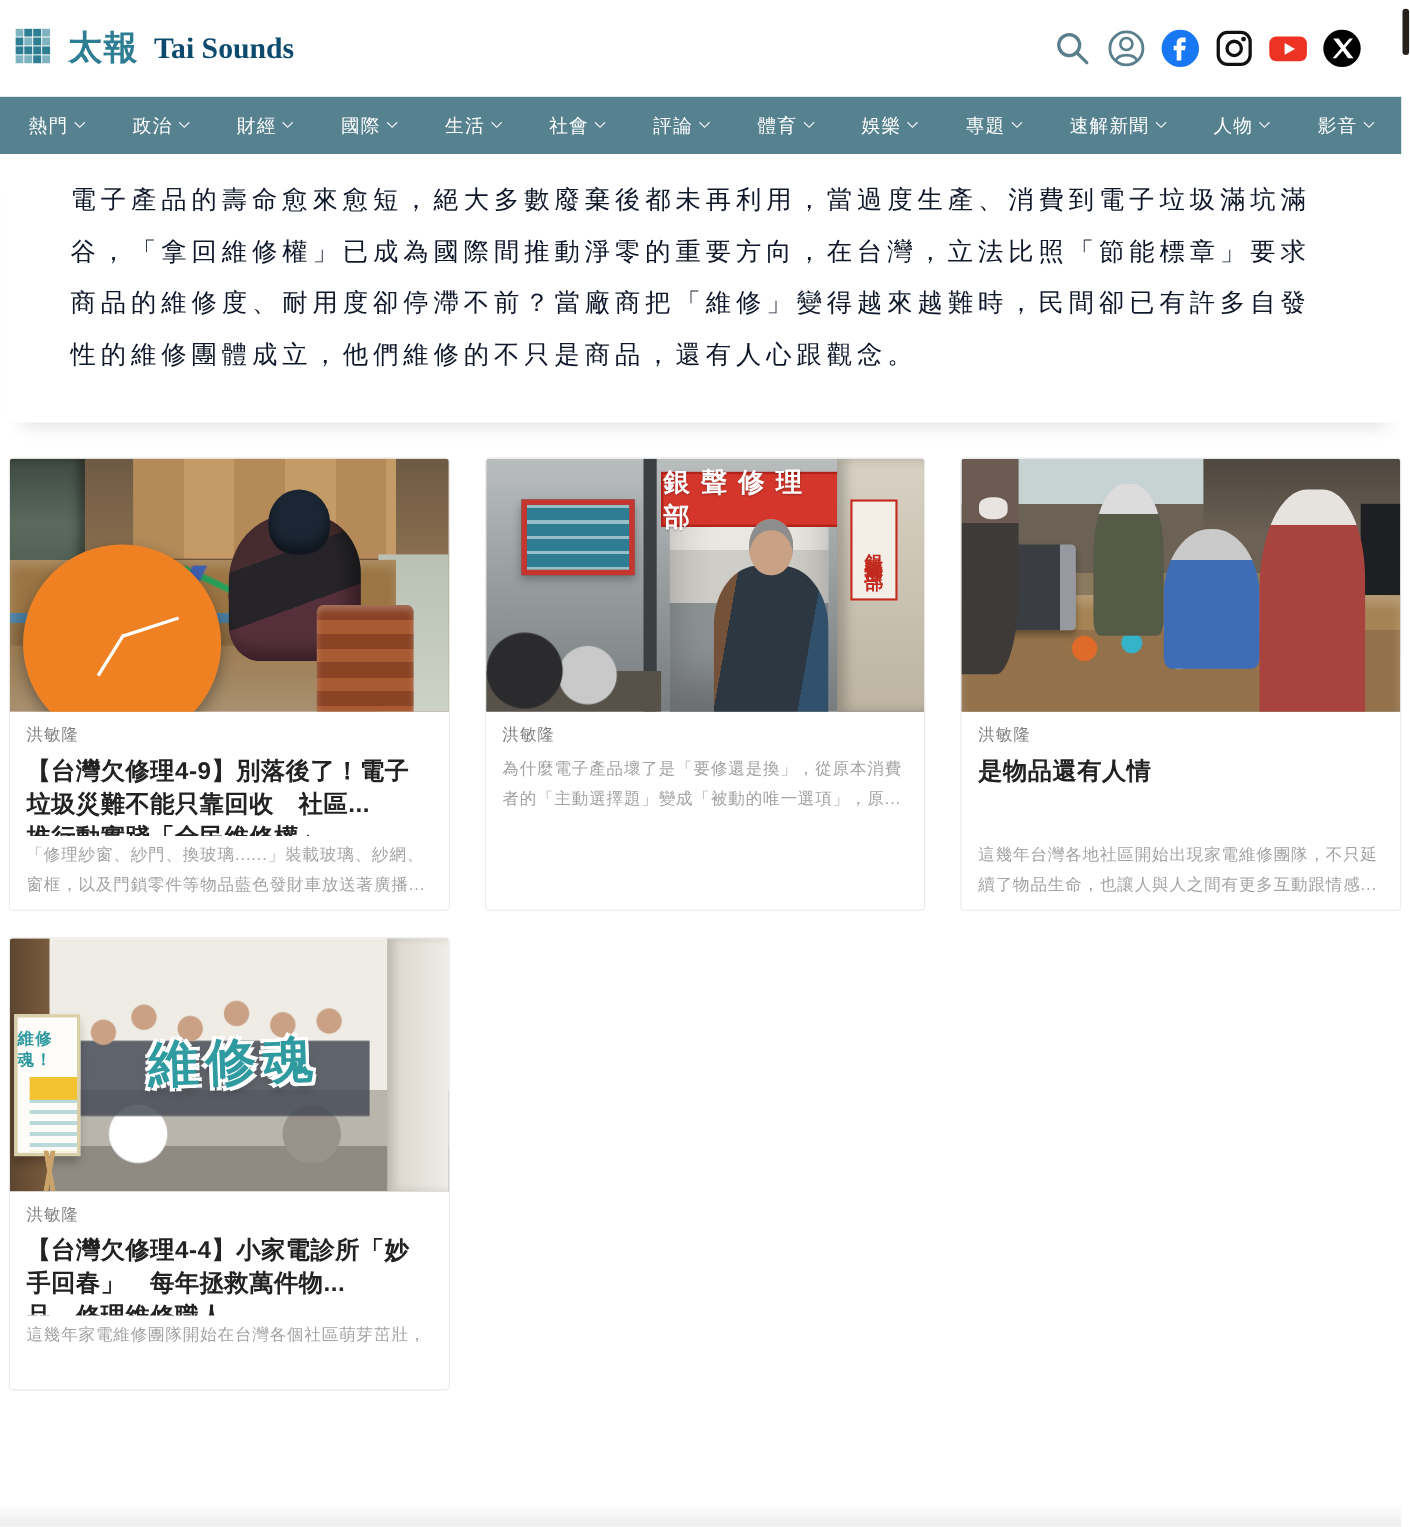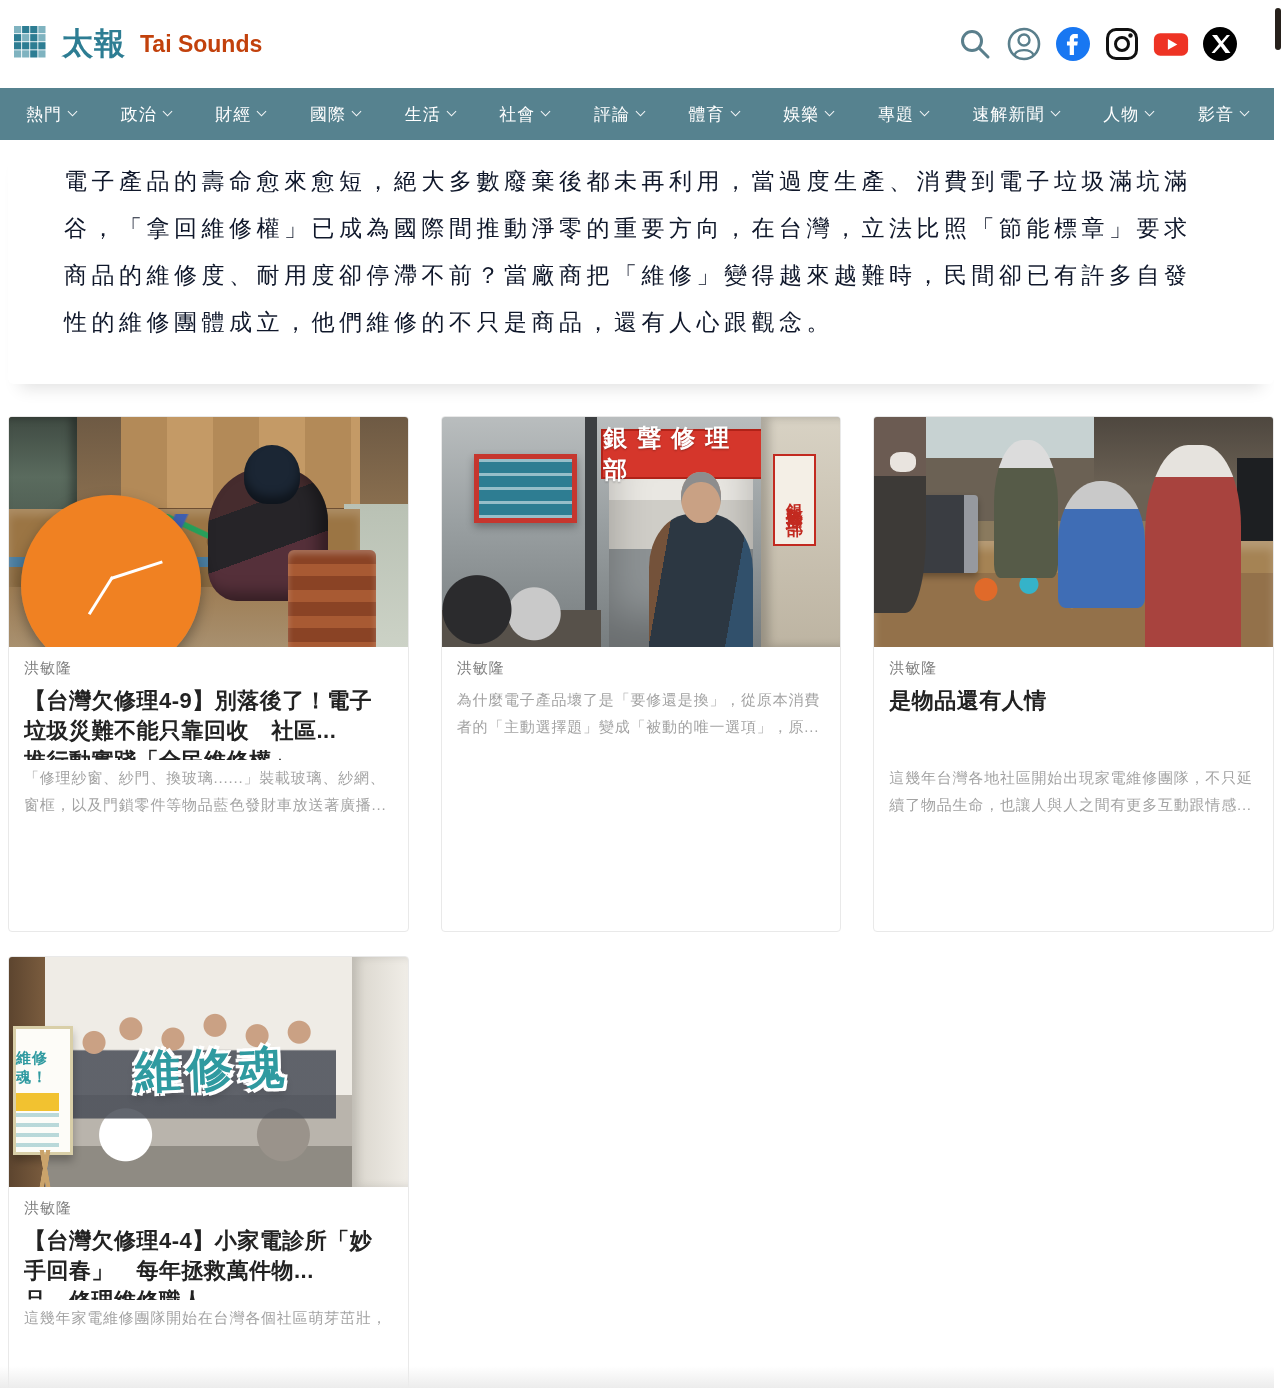--- a/index.html
+++ b/index.html
@@ -9,21 +9,21 @@
     background:#fff; font-family:"Liberation Sans", sans-serif;
     -webkit-font-smoothing:antialiased;
   }
   
   .header {
     height:88px; display:flex; align-items:center;
     padding:0 28px 0 14px; background:#fff;
   }
   .logo { display:flex; align-items:center; gap:12px; cursor:pointer; }
   .logo-text { font-size:31px; font-weight:700; color:#2d7d93; letter-spacing:1px; }
-  .logo-sub  { font-size:23px; font-weight:700; color:#c2410c; margin-left:2px; }
+  .logo-sub  { font-size:27px; font-weight:700; color:#0c4a6e; margin-left:2px;font-family:Liberation Serif, serif; }
   .header-icons { margin-left:auto; display:flex; align-items:center; gap:13px; margin-right:16px; }
   .hicon { width:36px; height:36px; display:block; cursor:pointer; }
   
   .nav {
     height:52px; width:calc(100% - 8px); background:#56828f;
     display:flex; align-items:center; justify-content:space-between;
     padding:12px 26px;
   }
   .nav-item {
     display:flex; align-items:center; gap:7px; color:#fff;
@@ -48,21 +48,21 @@
   .hero .lead {
     font-size:23px; color:#0f172a; line-height:47px; letter-spacing:4.5px;
   }
   
   .grid {
     margin:32px 8px 0; display:grid;
     grid-template-columns:repeat(3, 1fr); column-gap:32px; row-gap:24px;
   }
   .card {
     background:#fff; border:1px solid #e9e9e9; border-radius:4px;
-    overflow:hidden; cursor:pointer; height:516px;
+    overflow:hidden; cursor:pointer; height:412px;
   }
   .photo { height:230px; position:relative; overflow:hidden; }
   .ph { position:absolute; }
   .card-body { padding:8px 15px 12px; }
   .author { font-size:15px; color:#7d7d7d; letter-spacing:1px; margin:4px 0 8px; }
   .card-title {
     height:74px; overflow:hidden; font-size:22px; font-weight:700;
     color:#222; line-height:30px; letter-spacing:0.5px; margin-bottom:4px;
   }
   .t-clip { display:block; }
@@ -181,21 +181,21 @@
       radial-gradient(circle at 20% 80%, #fff 0 26px, transparent 27px),
       radial-gradient(circle at 80% 80%, #9a938b 0 26px, transparent 27px);
   }
   .p4-sign { top:34%; left:31%; width:40%; height:30%;
     display:flex; align-items:center; justify-content:center;
     font-size:46px; font-weight:700; color:#2f9aa0; letter-spacing:6px;
     transform:rotate(-2deg);
     text-shadow:-3px -3px 0 #fff, 3px -3px 0 #fff, -3px 3px 0 #fff, 3px 3px 0 #fff, 0 5px 8px rgba(0,0,0,.25); }
   .p4-easel { top:30%; left:1%; width:15%; height:56%;
     background:#fdfcf8; border:3px solid #d9cfa8; box-shadow:0 6px 8px rgba(0,0,0,.25);
-    display:flex; flex-direction:column; align-items:flex-start; padding-top:20px; }
+    display:flex; flex-direction:column; align-items:flex-end; padding-top:10px; }
   .p4-easel .poster-title { font-size:15px; font-weight:700; color:#2f9aa0; letter-spacing:1px; }
   .p4-easel .poster-body { margin-top:6px; width:80%; height:60%;
     background:
       linear-gradient(180deg,#f2c230 0 30%, transparent 31%),
       repeating-linear-gradient(180deg, rgba(60,150,160,.35) 0 4px, transparent 4px 10px); }
   .p4-legs { bottom:0; left:2%; width:14%; height:16%;
     background:linear-gradient(100deg, transparent 46%, #caa36b 47% 53%, transparent 54%),
                linear-gradient(80deg, transparent 46%, #caa36b 47% 53%, transparent 54%); }
   
   .scroll-rail { position:absolute; top:0; right:0; width:8px; height:100%; background:#fff; }

